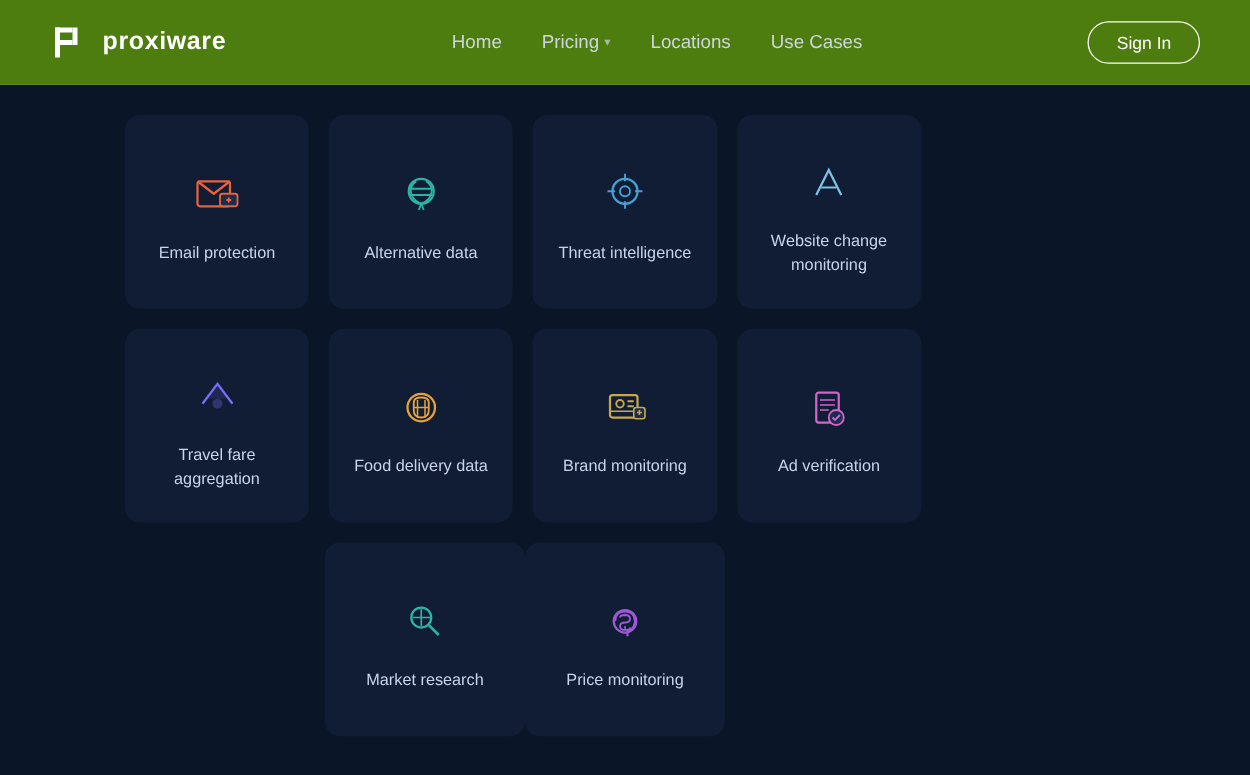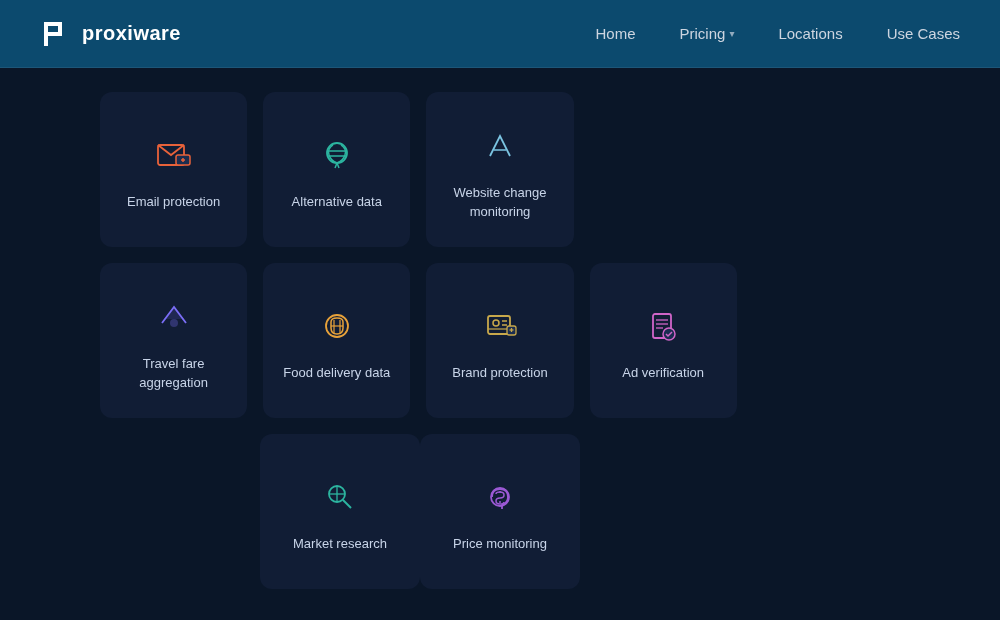--- a/index.html
+++ b/index.html
@@ -13,21 +13,21 @@
       overflow-x: hidden;
     }
 
     
     .navbar {
       display: flex;
       align-items: center;
       justify-content: space-between;
       padding: 0 40px;
       height: 68px;
-      background-color: #0c4a6e;
+      background-color: #4d7c0f;
       border-bottom: 1px solid rgba(255,255,255,0.07);
     }
 
     .logo-area {
       display: flex;
       align-items: center;
       gap: 10px;
     }
 
     .logo-icon {
@@ -38,21 +38,21 @@
     .logo-text {
       font-size: 20px;
       font-weight: 600;
       color: #ffffff;
       letter-spacing: 0.5px;
     }
 
     .nav-links {
       display: flex;
       align-items: center;
-      gap: 44px;
+      gap: 32px;
     }
 
     .nav-link {
       font-size: 15px;
       color: #cdd5e0;
       cursor: pointer;
       text-decoration: none;
       display: flex;
       align-items: center;
       gap: 4px;
@@ -145,20 +145,21 @@
       <span class="chevron">▾</span>
     </a>
     <a class="nav-link">
       <span>Locations</span>
     </a>
     <a class="nav-link">
       <span>Use Cases</span>
     </a>
   </div>
 
+  <button class="signin-btn">Sign In</button>
 </nav>
 
 <div class="main-content">
 
   <div class="cards-grid">
 
     <div class="card">
       <div class="card-icon">
         <svg viewBox="0 0 40 40" fill="none">
           <rect x="4" y="10" width="26" height="20" rx="2" stroke="#e8623a" stroke-width="1.8" fill="none"></rect>
@@ -179,20 +180,33 @@
           <path d="M16 10 Q10 14 12 20 Q14 26 20 28" stroke="#2cb5a0" stroke-width="1.5" fill="none"></path>
           <path d="M24 10 Q30 14 28 20 Q26 26 20 28" stroke="#2cb5a0" stroke-width="1.5" fill="none"></path>
           <line x1="11" y1="16" x2="29" y2="16" stroke="#2cb5a0" stroke-width="1.5"></line>
           <line x1="11" y1="21" x2="29" y2="21" stroke="#2cb5a0" stroke-width="1.5"></line>
           <path d="M20 28 L18 33 M20 28 L22 33" stroke="#2cb5a0" stroke-width="1.5"></path>
         </svg>
       </div>
       <span class="card-label">Alternative data</span>
     </div>
 
+    <div class="card">
+      <div class="card-icon">
+        <svg viewBox="0 0 40 40" fill="none">
+          <circle cx="20" cy="18" r="10" stroke="#4a9fd4" stroke-width="1.8" fill="none"></circle>
+          <circle cx="20" cy="18" r="4" stroke="#4a9fd4" stroke-width="1.5" fill="none"></circle>
+          <line x1="20" y1="4" x2="20" y2="10" stroke="#4a9fd4" stroke-width="1.5"></line>
+          <line x1="20" y1="26" x2="20" y2="32" stroke="#4a9fd4" stroke-width="1.5"></line>
+          <line x1="6" y1="18" x2="12" y2="18" stroke="#4a9fd4" stroke-width="1.5"></line>
+          <line x1="28" y1="18" x2="34" y2="18" stroke="#4a9fd4" stroke-width="1.5"></line>
+        </svg>
+      </div>
+      <span class="card-label">Threat intelligence</span>
+    </div>
 
     <div class="card">
       <div class="card-icon">
         <svg viewBox="0 0 40 40" fill="none">
           <polyline points="10,30 20,10 30,30" stroke="#7bc4e2" stroke-width="1.8" fill="none"></polyline>
           <line x1="14" y1="24" x2="26" y2="24" stroke="#7bc4e2" stroke-width="1.5"></line>
         </svg>
       </div>
       <span class="card-label">Website change monitoring</span>
     </div>
@@ -232,21 +246,21 @@
           <rect x="8" y="10" width="22" height="18" rx="2" stroke="#c8a84b" stroke-width="1.8" fill="none"></rect>
           <circle cx="16" cy="17" r="3" stroke="#c8a84b" stroke-width="1.5" fill="none"></circle>
           <line x1="22" y1="15" x2="27" y2="15" stroke="#c8a84b" stroke-width="1.5"></line>
           <line x1="22" y1="19" x2="27" y2="19" stroke="#c8a84b" stroke-width="1.5"></line>
           <line x1="8" y1="23" x2="30" y2="23" stroke="#c8a84b" stroke-width="1.2"></line>
           <rect x="27" y="20" width="9" height="9" rx="2" fill="#1a2d50" stroke="#c8a84b" stroke-width="1.3"></rect>
           <line x1="31.5" y1="22" x2="31.5" y2="26" stroke="#c8a84b" stroke-width="1.3"></line>
           <line x1="29.5" y1="24" x2="33.5" y2="24" stroke="#c8a84b" stroke-width="1.3"></line>
         </svg>
       </div>
-      <span class="card-label">Brand protection</span>
+      <span class="card-label">Brand monitoring</span>
     </div>
 
     <div class="card">
       <div class="card-icon">
         <svg viewBox="0 0 40 40" fill="none">
           <rect x="10" y="8" width="18" height="24" rx="2" stroke="#d065c8" stroke-width="1.8" fill="none"></rect>
           <line x1="13" y1="14" x2="25" y2="14" stroke="#d065c8" stroke-width="1.3"></line>
           <line x1="13" y1="18" x2="25" y2="18" stroke="#d065c8" stroke-width="1.3"></line>
           <line x1="13" y1="22" x2="20" y2="22" stroke="#d065c8" stroke-width="1.3"></line>
           <circle cx="26" cy="28" r="6" fill="#1a2d50" stroke="#d065c8" stroke-width="1.5"></circle>

